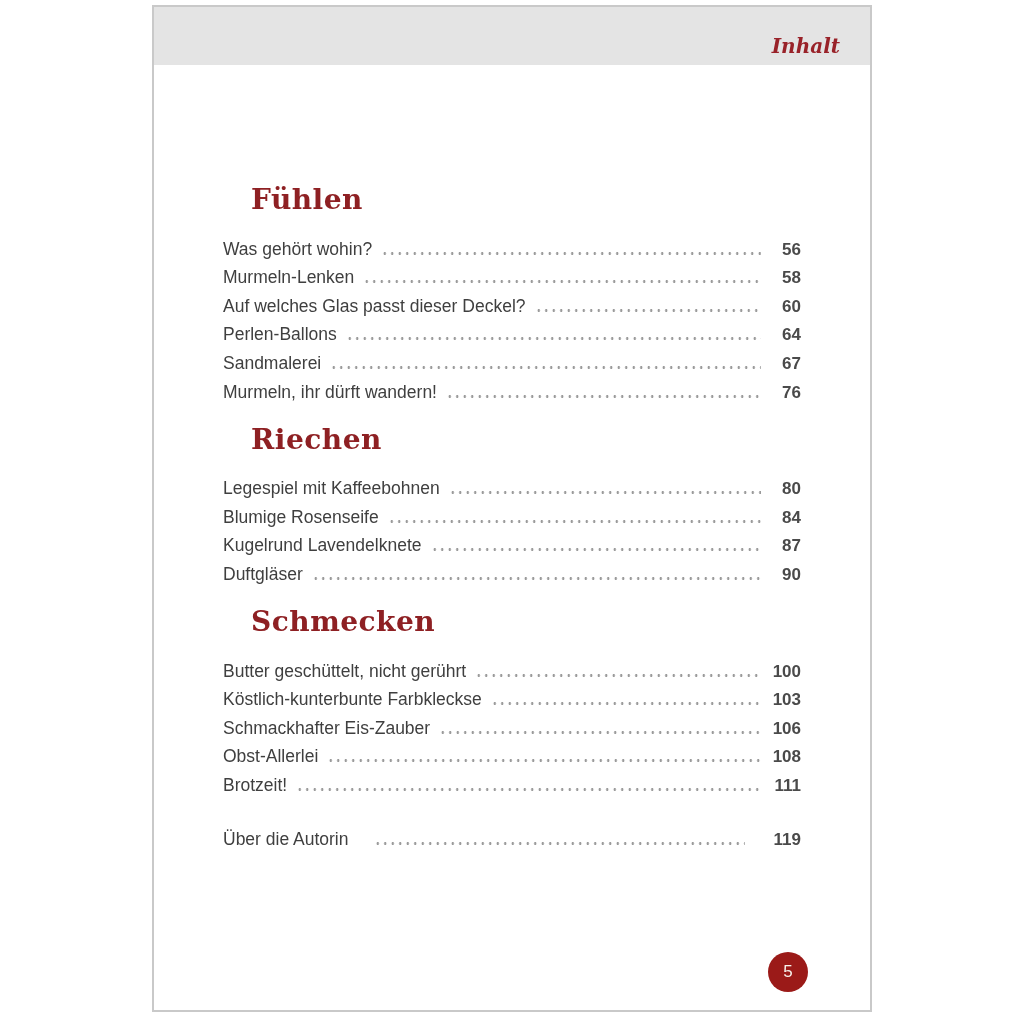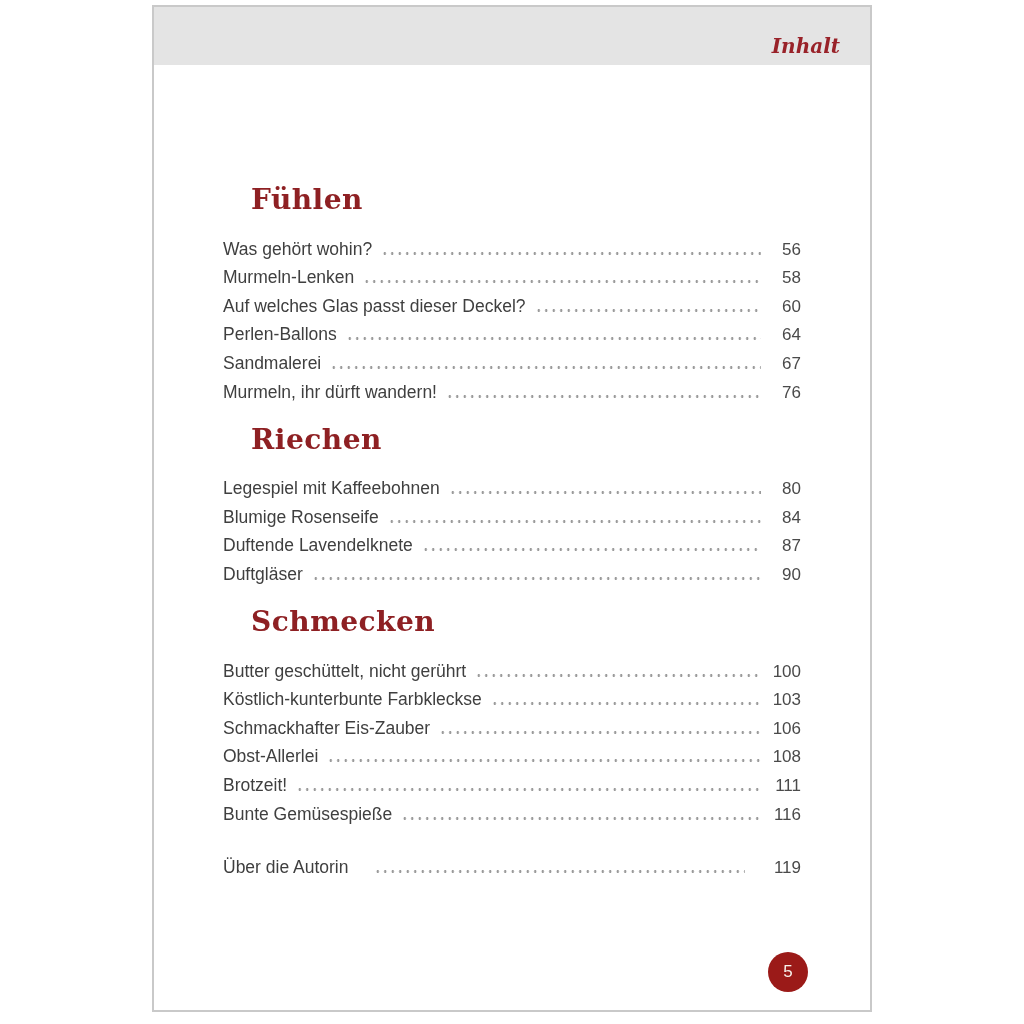--- a/index.html
+++ b/index.html
@@ -62,20 +62,21 @@
     background-image: radial-gradient(circle, #9a9a9a 1.1px, rgba(0,0,0,0) 1.5px);
     background-size: 7.5px 5px;
     background-repeat: repeat-x;
     background-position: left bottom;
   }
   .row .num {
     min-width: 34px;
     text-align: right;
     color: #4a4a4a;
     font-size: 17px;
+    font-weight: bold;
   }
   .footer-row { margin-top: 25px; gap: 16px; }
   .badge {
     position: absolute;
     right: 62px;
     bottom: 18px;
     width: 40px;
     height: 40px;
     border-radius: 50%;
     background: #9b1a18;
@@ -134,21 +135,21 @@
             <span class="label">Legespiel mit Kaffeebohnen</span>
             <span class="leader"></span>
             <span class="num">80</span>
           </div>
           <div class="row">
             <span class="label">Blumige Rosenseife</span>
             <span class="leader"></span>
             <span class="num">84</span>
           </div>
           <div class="row">
-            <span class="label">Duftende Lavendelknete</span>
+            <span class="label">Kugelrund Lavendelknete</span>
             <span class="leader"></span>
             <span class="num">87</span>
           </div>
           <div class="row">
             <span class="label">Duftgläser</span>
             <span class="leader"></span>
             <span class="num">90</span>
           </div>
         </div>
         <div class="section">
@@ -171,25 +172,20 @@
           <div class="row">
             <span class="label">Obst-Allerlei</span>
             <span class="leader"></span>
             <span class="num">108</span>
           </div>
           <div class="row">
             <span class="label">Brotzeit!</span>
             <span class="leader"></span>
             <span class="num">111</span>
           </div>
-          <div class="row">
-            <span class="label">Bunte Gemüsespieße</span>
-            <span class="leader"></span>
-            <span class="num">116</span>
-          </div>
         </div>
       </div>
     <div class="row footer-row">
       <span class="label">Über die Autorin</span>
       <span class="leader"></span>
       <span class="num">119</span>
     </div>
   </div>
   <div class="badge">5</div>
 </div>

